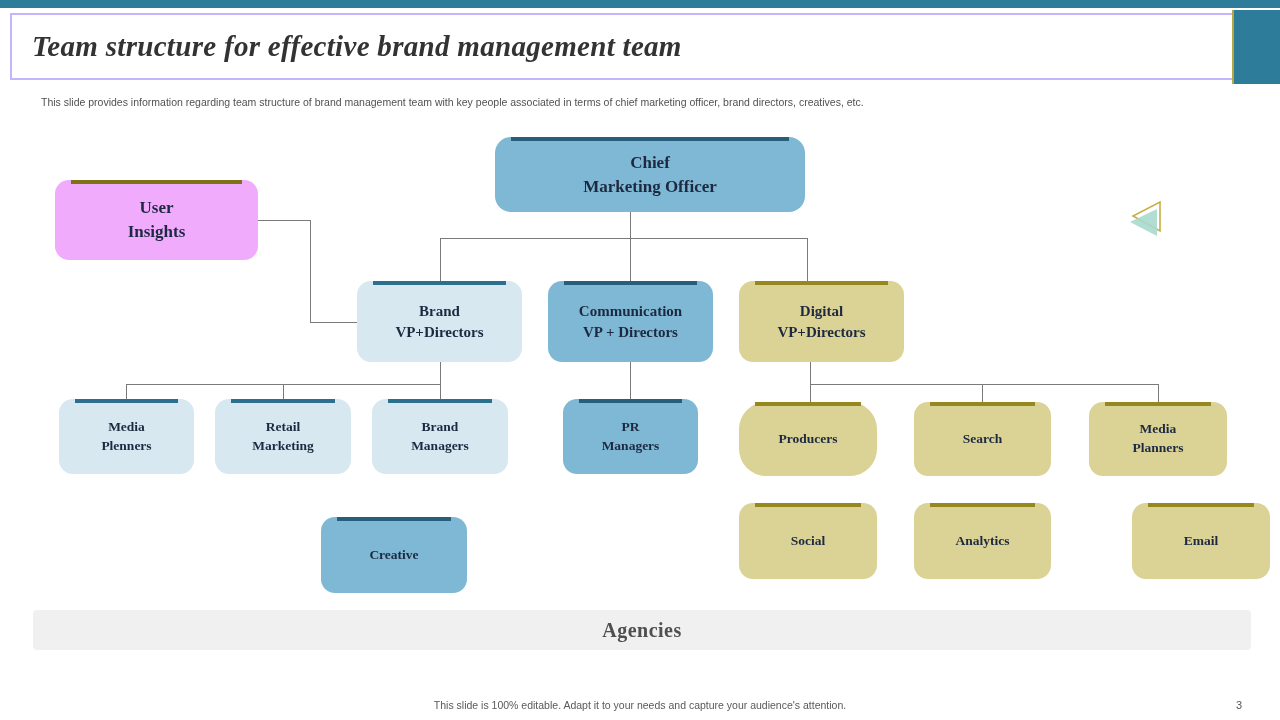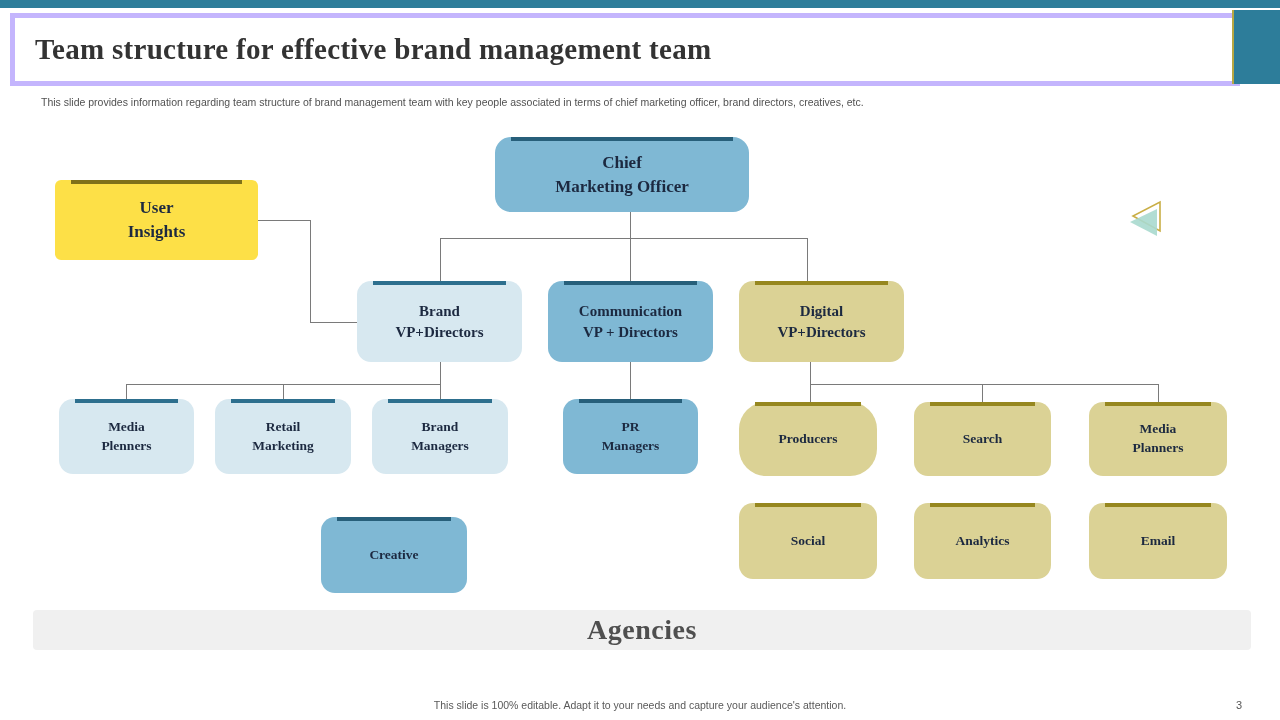--- a/index.html
+++ b/index.html
@@ -4,21 +4,21 @@
 <style>
   html,body{margin:0;padding:0;background:#888;}
   .slide{
     position:relative; width:1280px; height:720px; background:#ffffff;
     overflow:hidden; font-family:"Liberation Serif", serif;
   }
   
   .top-strip{position:absolute;left:0;top:0;width:1280px;height:8px;background:#2d7d9a;}
   .title-box{
     position:absolute;left:10px;top:13px;width:1220px;height:63px;
-    border:5px solid #c4b5fd;background:#ffffff;display:flex;align-items:center;
+    border:2px solid #c4b5fd;background:#ffffff;display:flex;align-items:center;font-style:italic;
   }
   .title-box h1{
     margin:0 0 0 20px;font-size:29px;font-weight:700;color:#333333;
     letter-spacing:.3px;font-family:"Liberation Serif", serif;
   }
   .corner-square{position:absolute;left:1232px;top:10px;width:48px;height:74px;background:#2d7d9a;border-left:2px solid #b8a843;}
   .subtitle{
     position:absolute;left:25px;top:80px;width:1100px;margin:16px;
     font-family:"Liberation Sans", sans-serif;font-size:10.5px;color:#515151;
   }
@@ -27,30 +27,30 @@
     position:absolute;border-radius:14px;display:flex;align-items:center;justify-content:center;
     text-align:center;font-weight:700;color:#1c2940;
   }
   .node::before{
     content:"";position:absolute;top:0;left:16px;right:16px;height:4px;background:var(--bar);
   }
   .node .label{white-space:pre-line;line-height:1.4;}
   .n-blue  {background:#7fb8d4;--bar:#275f7a;}
   .n-lblue {background:#d7e8f0;--bar:#2d6f8e;}
   .n-khaki {background:#dbd295;--bar:#96871f;}
-  .n-khaki2{background:#fde047;border-radius:6px;--bar:#7f7119;}
+  .n-khaki2{background:#f0abfc;--bar:#7f7119;}
   .fs17{font-size:17px;} .fs15{font-size:15px;} .fs14{font-size:13.5px;}
   
   .line{position:absolute;background:#7a7a7a;}
   .hl{height:1px;} .vl{width:1px;}
   
   .agencies{
     position:absolute;left:33px;top:610px;width:1218px;height:40px;background:#f0f0f0;
     border-radius:4px;display:flex;align-items:center;justify-content:center;
-    font-size:28px;font-weight:700;color:#4f4f4f;letter-spacing:.5px;
+    font-size:20px;font-weight:700;color:#4f4f4f;letter-spacing:.5px;
   }
   
   .footer{
     position:absolute;left:0;top:699px;width:1280px;text-align:center;
     font-family:"Liberation Sans", sans-serif;font-size:10.5px;color:#595959;
   }
   .pagenum{
     position:absolute;left:1236px;top:699px;
     font-family:"Liberation Sans", sans-serif;font-size:11px;color:#555555;
   }
@@ -81,21 +81,21 @@
     <div class="line hl" style="left:126px;top:384px;width:314px;"></div>
     <div class="line vl" style="left:126px;top:384px;height:15px;"></div>
     <div class="line vl" style="left:283px;top:384px;height:15px;"></div>
     <div class="line vl" style="left:630px;top:362px;height:37px;"></div>
     <div class="line vl" style="left:810px;top:362px;height:40px;"></div>
     <div class="line hl" style="left:810px;top:384px;width:348px;"></div>
     <div class="line vl" style="left:982px;top:384px;height:18px;"></div>
     <div class="line vl" style="left:1158px;top:384px;height:18px;"></div>
   </div>
 
-  <div class="node n-blue fs17" style="left:495px;top:137px;width:254px;height:75px;border-radius:16px;">
+  <div class="node n-blue fs17" style="left:495px;top:137px;width:310px;height:75px;border-radius:16px;">
     <span class="label">Chief
 Marketing Officer</span>
   </div>
   <div class="node n-khaki2 fs17" style="left:55px;top:180px;width:203px;height:80px;">
     <span class="label">User
 Insights</span>
   </div>
 
   <div class="node n-lblue fs15" style="left:357px;top:281px;width:165px;height:81px;">
     <span class="label">Brand
@@ -139,21 +139,21 @@
 
   <div class="node n-blue fs14" style="left:321px;top:517px;width:146px;height:76px;">
     <span class="label">Creative</span>
   </div>
   <div class="node n-khaki fs14" style="left:739px;top:503px;width:138px;height:76px;">
     <span class="label">Social</span>
   </div>
   <div class="node n-khaki fs14" style="left:914px;top:503px;width:137px;height:76px;">
     <span class="label">Analytics</span>
   </div>
-  <div class="node n-khaki fs14" style="left:1089px;top:503px;width:138px;height:76px;">
+  <div class="node n-khaki fs14" style="left:1132px;top:503px;width:138px;height:76px;">
     <span class="label">Email</span>
   </div>
 
   <svg class="tri-icon" viewBox="0 0 40 42">
     <polygon points="34,4 34,33 7,18" fill="none" stroke="#c9ae45" stroke-width="1.6"></polygon>
     <polygon points="31,11 31,38 4,24" fill="#a9d9ce" opacity="0.9"></polygon>
   </svg>
 
   <div class="agencies">
     <span>Agencies</span>

